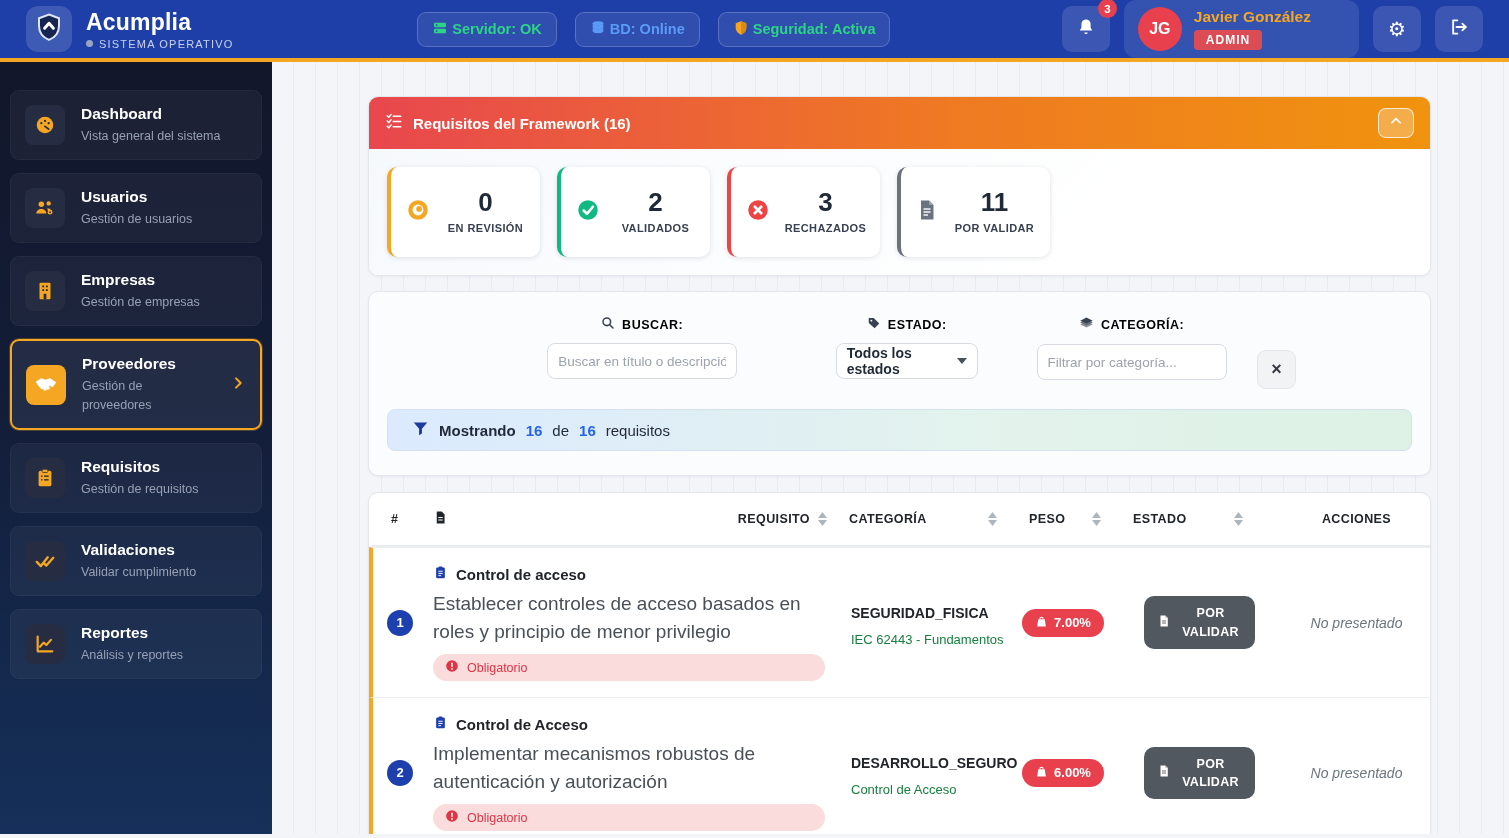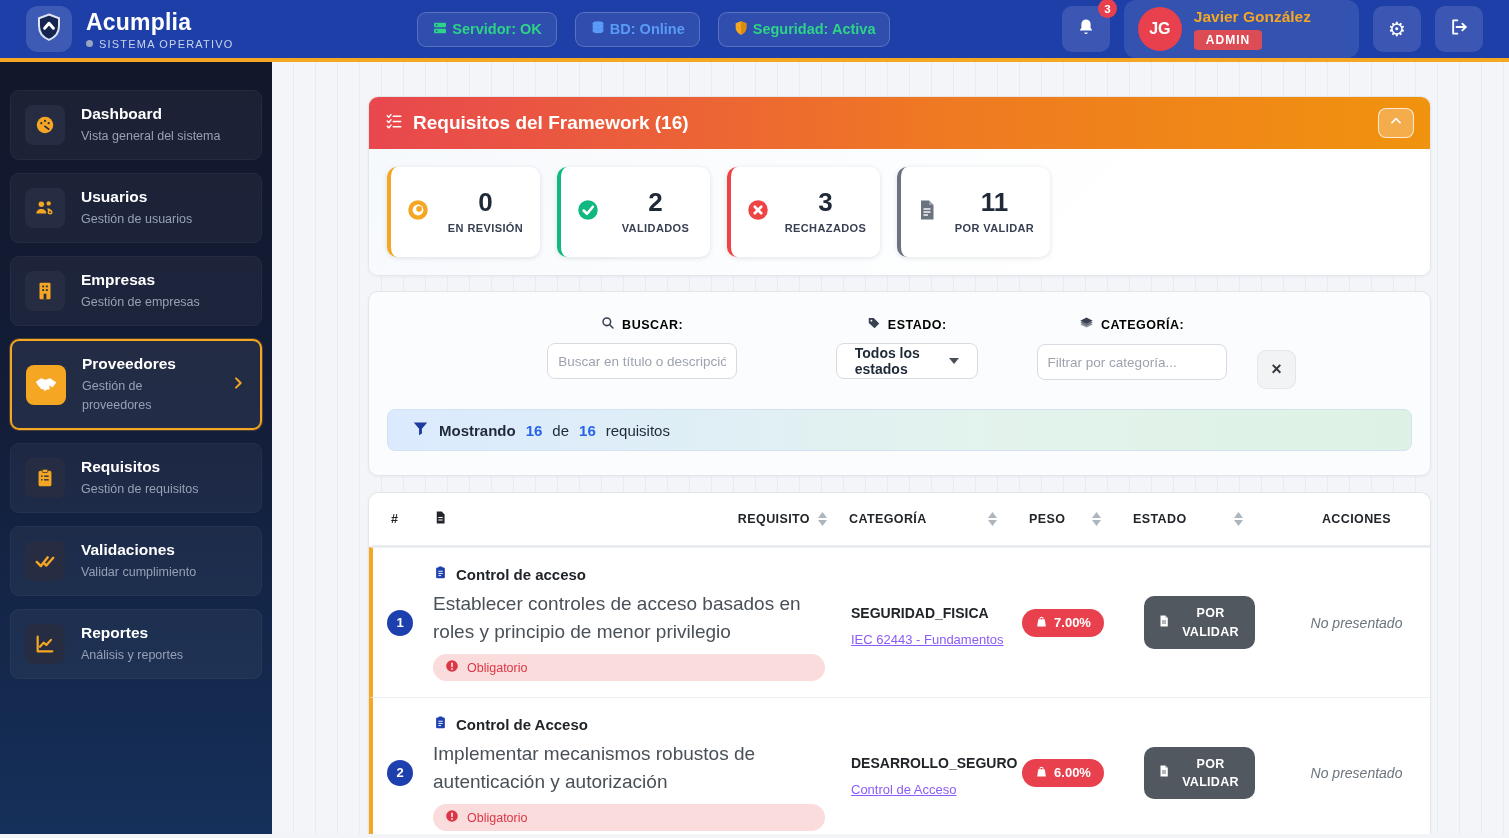--- a/index.html
+++ b/index.html
@@ -53,21 +53,21 @@
   .side-sub { color:#97a0b4; font-size:12.5px; margin-top:4px; line-height:1.45; max-width:150px; }
 
   .main { flex:1; height:100%; padding:34px 78px 0 96px; overflow:hidden;
     background:repeating-linear-gradient(90deg,#f3f5f9 0px,#f3f5f9 21px,#e8ebf1 21px,#e8ebf1 22px); }
 
   
   .card { border-radius:10px; background:#fff; border:1px solid #e3e6ea;
     box-shadow:0 1px 3px rgba(20,30,60,0.05); }
   .panel-head { height:52px; border-radius:9px 9px 0 0; display:flex; align-items:center;
     padding:0 16px; background:linear-gradient(90deg,#e8474e 0%,#ef7a22 55%,#f0930e 100%); color:#fff; }
-  .panel-title { font-size:19px; font-weight:700; margin-left:10px; flex:1; }
+  .panel-title { font-size:15px; font-weight:700; margin-left:10px; flex:1; }
   .collapse-btn { width:36px; height:30px; border-radius:8px; background:rgba(255,255,255,0.25);
     border:1.5px solid rgba(255,255,255,0.75); display:flex; align-items:center;
     justify-content:center; cursor:pointer; }
   .stats-strip { background:linear-gradient(135deg,#f6f9fc 0%,#ffffff 70%); padding:18px;
     display:flex; gap:17px; border-radius:0 0 9px 9px; }
   .stat-card { width:153px; height:90px; background:#fff; border-radius:10px;
     box-shadow:0 1px 5px rgba(20,30,60,0.12); display:flex; align-items:center;
     gap:12px; padding:0 12px 0 14px; border-left:4px solid #ccc; }
   .stat-num { font-size:26px; font-weight:800; color:#1f2937; text-align:center; line-height:1.1; }
   .stat-label { font-size:11px; font-weight:700; color:#374151; letter-spacing:0.4px;
@@ -80,21 +80,21 @@
   .f-group { display:flex; flex-direction:column; align-items:center; gap:10px; }
   .f-group.grow { flex:1.4; } .f-group.mid { flex:1; } 
   .f-label { display:flex; align-items:center; gap:7px; font-size:12.5px; font-weight:800;
     color:#000000; letter-spacing:0.5px; }
   .f-input { width:190px; height:36px; border:1px solid #d8dce2; border-radius:8px;
     padding:0 10px; font-size:13.5px; color:#374151; background:#fff; outline:none;
     font-family:"Liberation Sans","DejaVu Sans",sans-serif; }
   .f-input::placeholder { color:#9ca3af; }
   .f-select { width:142px; height:36px; border:1px solid #d8dce2; border-radius:8px;
     background:#fff; display:flex; align-items:center; justify-content:space-between;
-    padding:0 18px; font-size:14px; font-weight:600; color:#1f2937; cursor:pointer; }
+    padding:0 10px; font-size:14px; font-weight:600; color:#1f2937; cursor:pointer; }
   .sel-caret { width:0; height:0; border-left:5px solid transparent; border-right:5px solid transparent;
     border-top:6px solid #495057; }
   .clear-btn { width:39px; height:39px; border-radius:9px; background:#f1f3f5; border:1px solid #e4e7ea;
     color:#343a40; font-size:18px; font-weight:700; display:flex; align-items:center;
     justify-content:center; cursor:pointer; margin-top:34px; }
   .showing-bar { margin:20px 0 0 0; height:42px; border-radius:8px;
     background:linear-gradient(90deg,#dbeafe 0%,#e3f3ec 60%,#ddf2e4 100%);
     border:1px solid #d3e2f2; display:flex; align-items:center; gap:10px; padding:0 24px;
     font-size:15px; color:#1f2937; }
   .showing-bar b { font-weight:700; } .num-blue { color:#2563eb; font-weight:700; }
@@ -112,21 +112,21 @@
   .row-num { width:26px; height:26px; border-radius:50%; background:#1e40af; color:#fff;
     font-size:13px; font-weight:700; display:flex; align-items:center; justify-content:center;
     justify-self:center; }
   .req-cell { padding:0 6px; }
   .req-title { display:flex; align-items:center; gap:8px; font-size:15px; font-weight:700; color:#212529; }
   .req-desc { font-size:19px; color:#495057; margin-top:6px; line-height:1.45; max-width:405px; }
   .oblig-pill { margin-top:9px; background:#fbdcdc; border-radius:999px; padding:5px 12px;
     display:flex; align-items:center; gap:8px; font-size:12.5px; color:#dc3545; width:100%; }
   .cat-cell { padding-left:20px; }
   .cat-name { font-size:14px; font-weight:700; color:#212529;margin-top:6px; }
-  .cat-sub { font-size:13px; color:#8b5cf6; margin-top:11px;text-decoration:underline; }
+  .cat-sub { font-size:13px; color:#15803d; margin-top:11px; }
   .peso-pill { justify-self:center; background:#e8404d; color:#fff; font-size:13px; font-weight:700;
     border-radius:999px; padding:6px 13px; display:flex; align-items:center; gap:6px; }
   .estado-badge { justify-self:center; background:#515860; color:#fff; border-radius:10px;
     padding:8px 13px; display:flex; align-items:center; gap:9px; min-width:106px; cursor:default; }
   .estado-text { font-size:12.5px; font-weight:700; line-height:1.45; letter-spacing:0.3px;
     text-align:center; width:62px; }
   .accion-text { text-align:center; font-style:italic; color:#6c757d; font-size:14px; }
   .sort-ic { display:inline-flex; flex-direction:column; gap:2px; }
 </style>
 </head>

